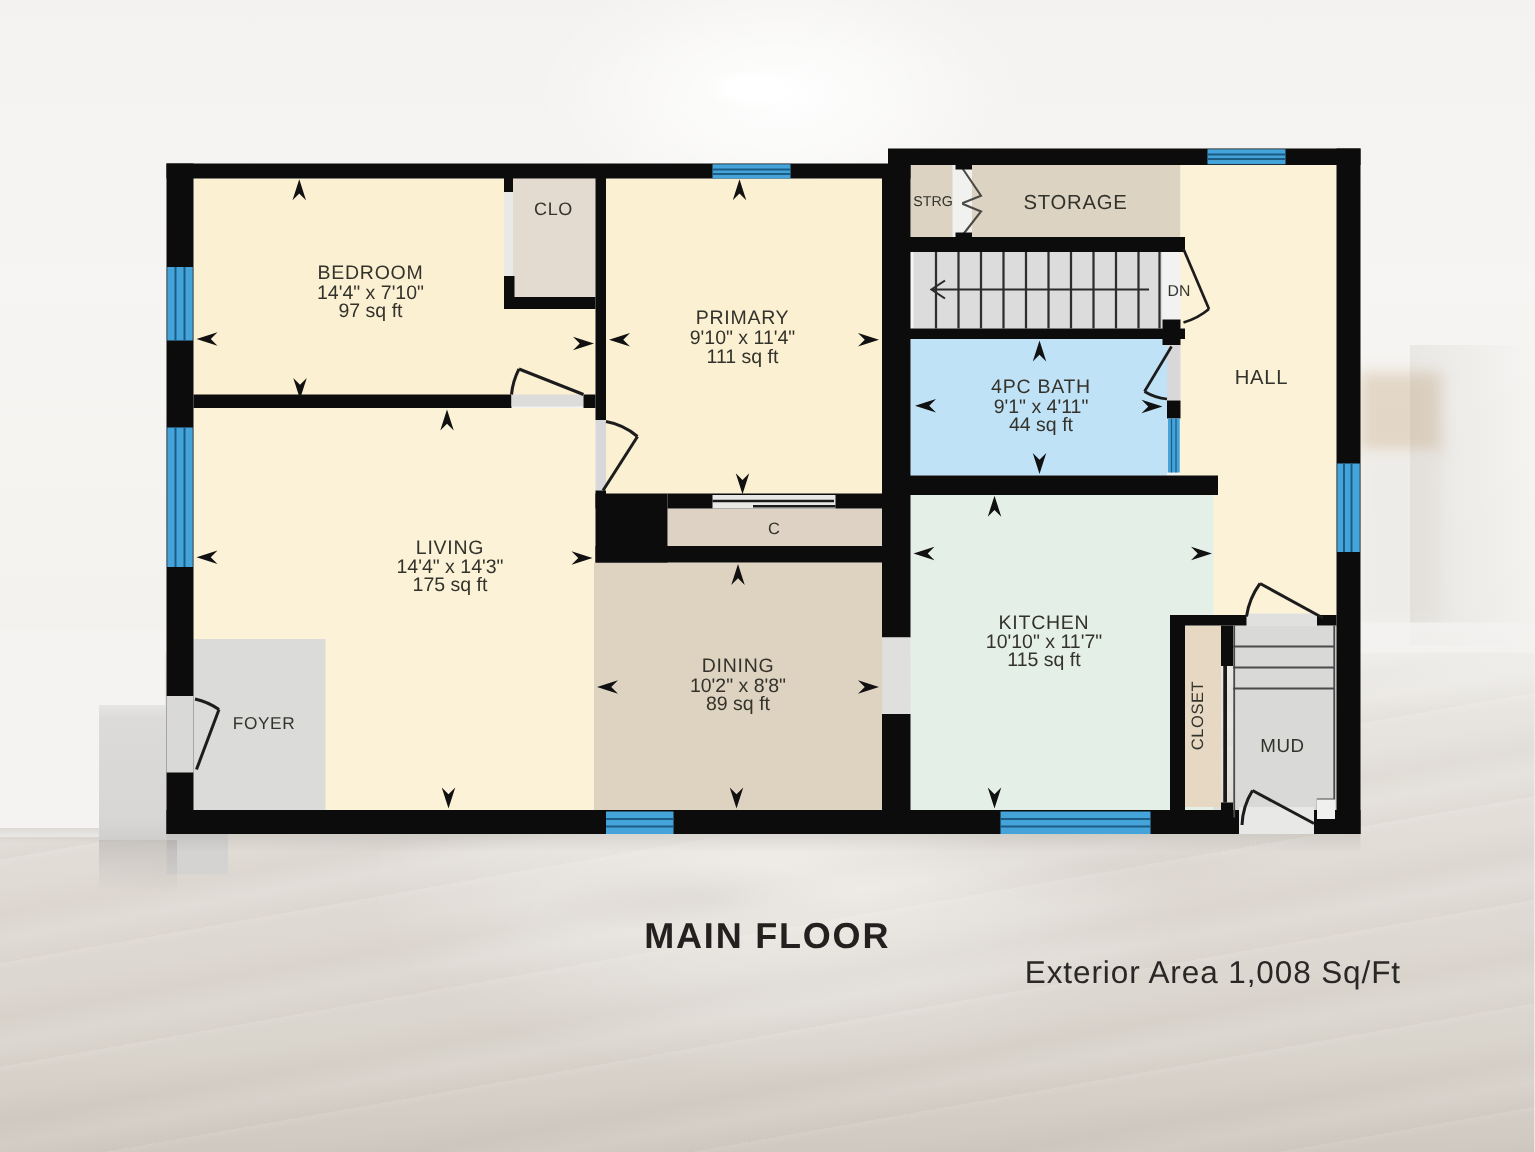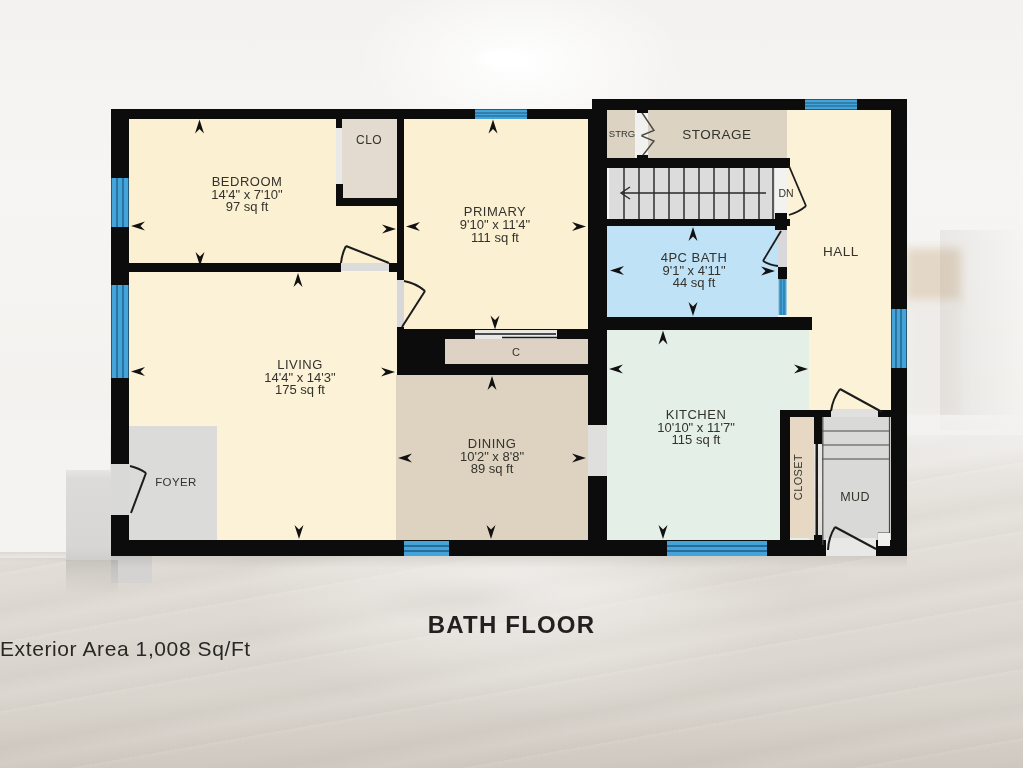--- a/index.html
+++ b/index.html
@@ -1,19 +1,19 @@
 <!DOCTYPE html>
 <html><head>
 <meta charset="utf-8">
 <style>
   html,body{margin:0;padding:0;}
   body{width:1023px;height:768px;overflow:hidden;position:relative;font-family:"Liberation Sans",sans-serif;background:#f2f1ef;}
   .abs{position:absolute;}
   #title1{position:absolute;left:0;top:611px;width:1023px;text-align:center;font-size:24px;font-weight:bold;letter-spacing:1.2px;color:#232120;}
-  #title2{position:absolute;left:0;top:637px;width:910px;text-align:left;font-size:21px;font-weight:normal;letter-spacing:0.6px;color:#2a2826;}
+  #title2{position:absolute;left:0;top:637px;width:910px;text-align:right;font-size:21px;font-weight:normal;letter-spacing:0.6px;color:#2a2826;padding-left:24px;}
 </style>
 </head>
 <body>
 
   <div class="abs" style="left:0;top:0;width:1023px;height:470px;background:linear-gradient(180deg,#f3f2f0 0%,#f6f5f3 40%,#f2f1ee 100%);"></div>
 
   <div class="abs" style="left:468px;top:48px;width:68px;height:26px;background:radial-gradient(ellipse at 50% 40%, #ffffff 30%, #f2f0ea 70%, rgba(242,240,234,0) 100%);border-radius:50%;"></div>
 
   <div class="abs" style="left:360px;top:0px;width:320px;height:150px;background:radial-gradient(ellipse at 50% 42%,rgba(255,255,255,1) 0%,rgba(255,255,255,0.0) 72%);"></div>
 
@@ -373,15 +373,15 @@
 
     <text x="802" y="477" fill="#33332c" font-size="11" letter-spacing="0.4" text-anchor="middle" transform="rotate(-90 802 477)">CLOSET</text>
 
     <text x="855" y="501" fill="#33332c" font-size="12.5" letter-spacing="0.4" text-anchor="middle">MUD</text>
 
     <text x="516" y="356" fill="#33332c" font-size="11" text-anchor="middle">C</text>
 
     <text x="369" y="143.5" fill="#33332c" font-size="12" letter-spacing="0.4" text-anchor="middle">CLO</text>
   </svg>
 
-  <div id="title1">BATH FLOOR</div>
+  <div id="title1">MAIN FLOOR</div>
 
   <div id="title2">Exterior Area 1,008 Sq/Ft</div>
 
 </body></html>

